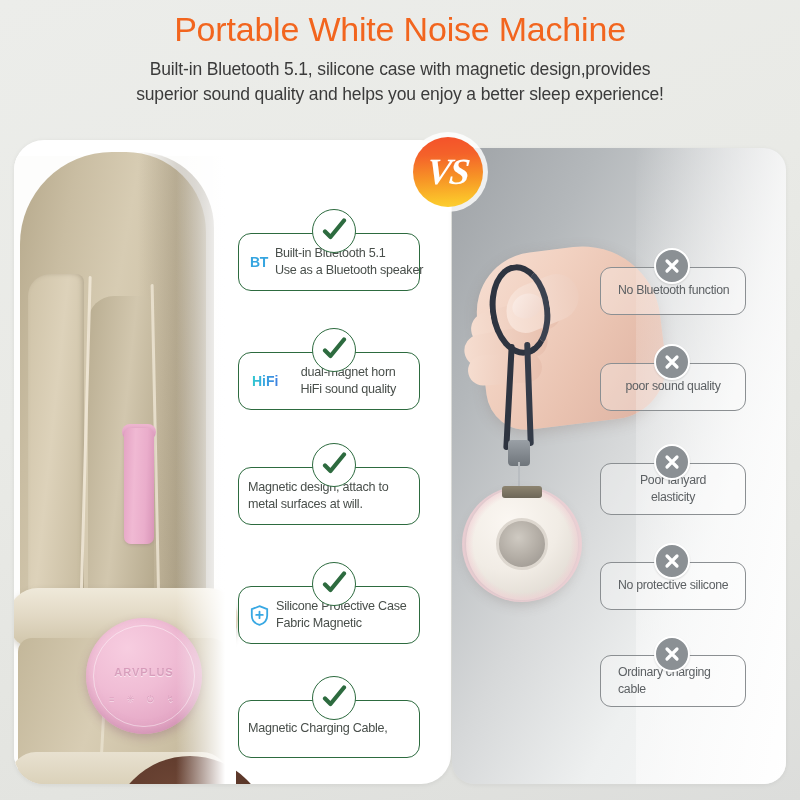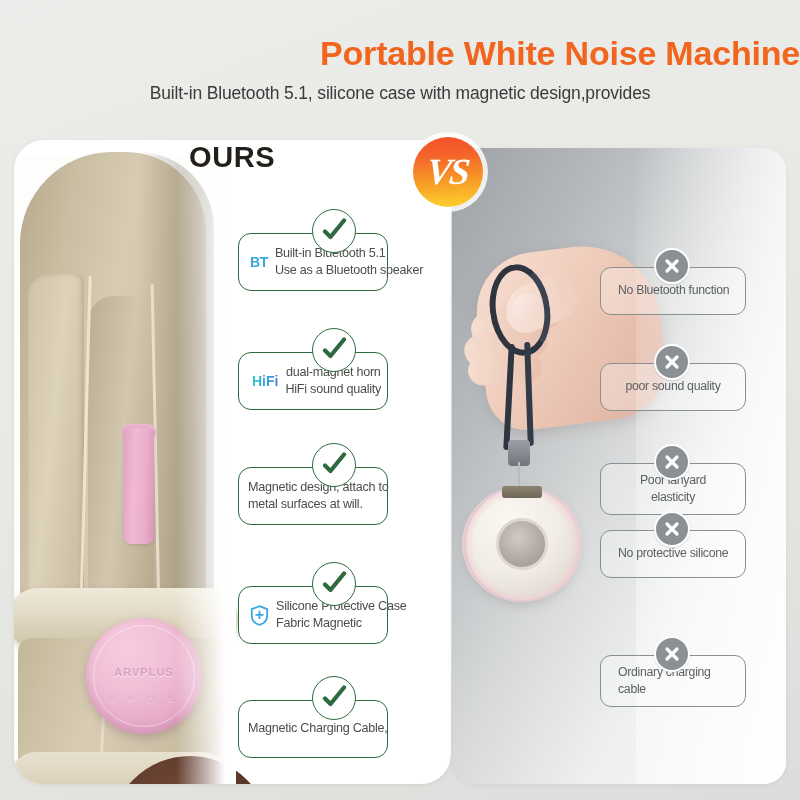--- a/index.html
+++ b/index.html
@@ -10,22 +10,22 @@
   }
   #page {
     position: relative;
     width: 800px; height: 800px;
     background: linear-gradient(160deg, #ecedea 0%, #e9eae6 40%, #e3e4e0 75%, #dcdddb 100%);
   }
 
   
   .hdr { position: absolute; left: 0; top: 0; width: 800px; text-align: center; }
   .hdr-title {
-    font-size: 34px; font-weight: bold; color: #f2651e;
-    letter-spacing: -0.2px; line-height: 1; padding-top: 36px; text-align: right;
+    font-size: 34px; font-weight: normal; color: #f2651e;
+    letter-spacing: -0.2px; line-height: 1; padding-top: 12px;
   }
   .hdr-sub {
     font-size: 17.5px; color: #3b3b3b; line-height: 1.42;
     padding-top: 11px; letter-spacing: -0.15px;
   }
   .hdr-sub div { white-space: nowrap; }
 
   
   .panel { position: absolute; overflow: hidden; }
 
@@ -238,21 +238,21 @@
     position: absolute; left: 36px; top: -2px; width: 40px; height: 12px;
     background: linear-gradient(180deg,#8d8470,#6e6758); border-radius: 3px;
   }
   .photo-others-fade {
     position: absolute; right: 0; top: 0; width: 150px; height: 636px;
     background: linear-gradient(100deg, rgba(255,255,255,0) 0%, rgba(252,252,252,0.78) 58%, rgba(255,255,255,0.95) 100%);
   }
 
   
   .feat {
-    position: absolute; left: 238px; width: 150px;
+    position: absolute; left: 238px; width: 182px;
     border: 1.6px solid #2d6b3f; border-radius: 13px;
     background: rgba(255,255,255,0.94);
     z-index: 8;
   }
   .feat-inner {
     display: flex; align-items: center; gap: 7px;
     padding: 9px 8px 9px 9px; min-height: 56px;
   }
   .feat-text {
     font-size: 12.6px; color: #494f4b; line-height: 1.38;
@@ -308,20 +308,21 @@
 </style>
 </head>
 <body>
 
 <div id="page">
 
   <div class="hdr">
     <div class="hdr-title">Portable White Noise Machine</div>
     <div class="hdr-sub">
       <div>Built-in Bluetooth 5.1, silicone case with magnetic design,provides</div>
+      <div>superior sound quality and helps you enjoy a better sleep experience!</div>
     </div>
   </div>
 
   <div class="panel panel-ours">
     <div class="photo-ours">
       <div class="seat-bg"></div>
       <div class="seat-back">
         <div class="seat-back-shadow"></div>
       </div>
       <div class="seat-panel-l"></div>
@@ -361,21 +362,20 @@
       <div class="lanyard-thread"></div>
       <div class="device-white">
         <div class="device-white-rim"></div>
         <div class="device-white-top"></div>
         <div class="device-white-center"></div>
       </div>
       <div class="photo-others-fade"></div>
     </div>
   </div>
 
-  <div class="lbl lbl-ours">OURS</div>
 
   <div class="vs-wrap">
     <div class="vs-halo"></div>
     <div class="vs-circle">
       <span class="vs-text">VS</span>
     </div>
   </div>
 
   <div id="ours-list">
       <div class="feat" style="top: 233px;">
@@ -482,21 +482,21 @@
             <path d="M4 4 L14 14 M14 4 L4 14" fill="none" stroke="#ffffff" stroke-width="3.2" stroke-linecap="round"></path>
           </svg>
         </div>
         <div class="con-inner">
           <div class="con-text">
             <div>Poor lanyard</div>
             <div>elasticity</div>
           </div>
         </div>
       </div>
-      <div class="con" style="top: 530px;">
+      <div class="con" style="top: 562px;">
         <div class="x-badge">
           <svg width="18" height="18" viewBox="0 0 18 18">
             <path d="M4 4 L14 14 M14 4 L4 14" fill="none" stroke="#ffffff" stroke-width="3.2" stroke-linecap="round"></path>
           </svg>
         </div>
         <div class="con-inner">
           <div class="con-text left">
             <div>No protective silicone</div>
           </div>
         </div>

